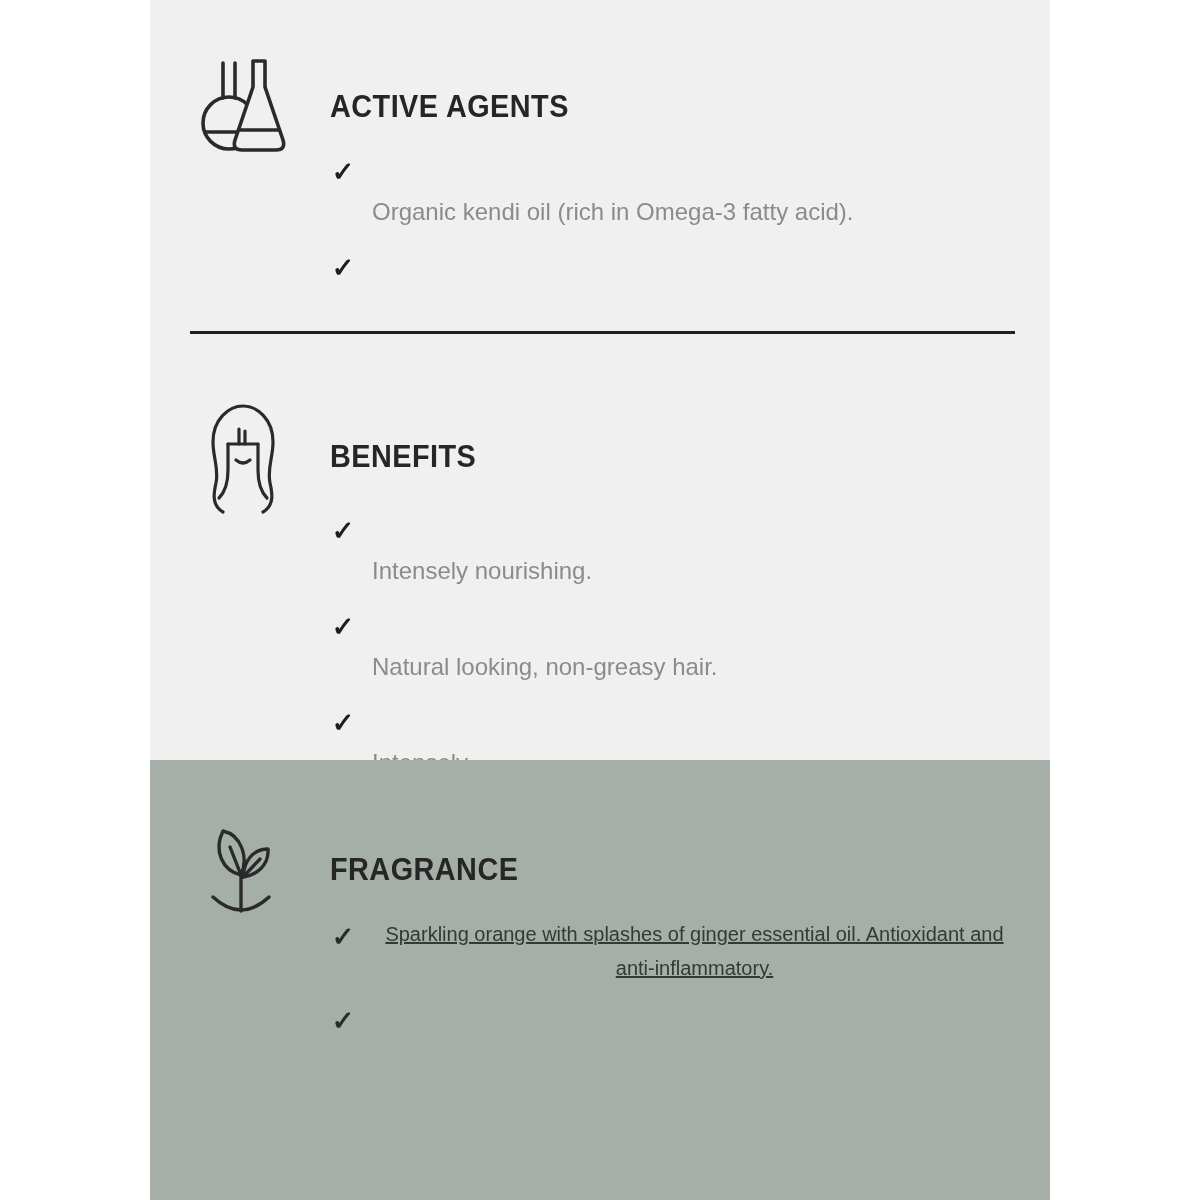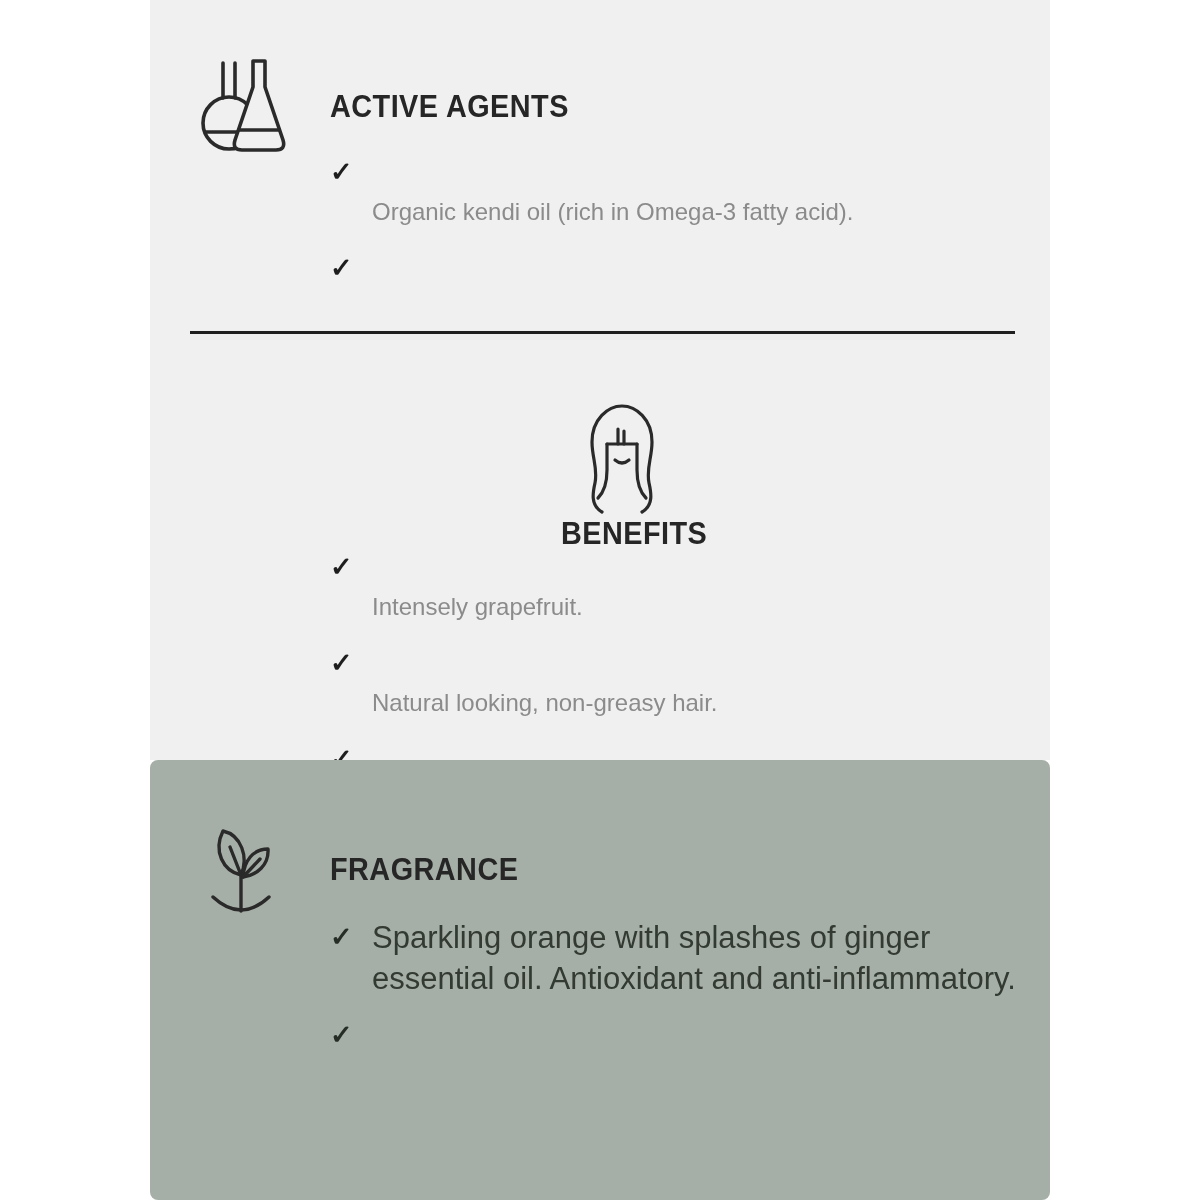--- a/index.html
+++ b/index.html
@@ -8,38 +8,38 @@
     background: var(--page-bg, #ffffff);
     width: 1200px;
     height: 1200px;
     overflow: hidden;
     font-family: "Liberation Sans", sans-serif;
   }
   .stage {
     width: 1200px;
     height: 1200px;
     background: var(--page-bg, #ffffff);
+    text-align: center;
   }
   .content-col {
     width: 900px;
     margin: 0 auto;
   }
   .panel-top {
     background: var(--panel-top-bg, #f0f0f1);
     height: 760px;
     box-sizing: border-box;
     overflow: hidden;
   }
   .panel-bottom {
     background: var(--panel-bottom-bg, #a6afa7);
     height: 440px;
     box-sizing: border-box;
     overflow: hidden;
     padding-top: 63px;
-    border-radius: 8px;
   }
   .sec-head {
     display: flex;
     align-items: center;
     margin-left: 43px;
   }
   .icon-box {
     width: 100px;
     display: flex;
     justify-content: center;
@@ -50,21 +50,21 @@
     margin: 0 0 0 37px;
     font-size: 31px;
     font-weight: 700;
     letter-spacing: 0.5px;
     color: var(--heading-color, #262626);
     transform: scaleX(0.93);
     transform-origin: left center;
     white-space: nowrap;
   }
   .head-aa { margin-top: 57px; }
-  .head-bn { margin-top: 64px; flex-direction: column; }
+  .head-bn { margin-top: 64px; }
   ul.items {
     list-style: none;
     margin: 0;
     padding: 0 0 0 180px;
   }
   .item {
     display: flex;
     align-items: flex-start;
   }
   .check {
@@ -89,24 +89,25 @@
     border-top: 3px solid var(--divider-color, #202020);
     margin: 48px 35px 0 40px;
   }
   .items-green { margin-top: 22px; }
   .items-green .item { margin-bottom: 16px; }
   .items-green .check {
     line-height: 41px;
     color: var(--check-color-green, #262d26);
   }
   .items-green .item-text {
-    font-size: 31px;
-    line-height: 41px;
+    font-size: 20px;
+    line-height: 34px;
     color: var(--body-text-green-panel, #323a32);
     max-width: 645px;
+    text-decoration: underline;
   }
   svg.line-icon {
     stroke: var(--icon-stroke, #2a2a2a);
     fill: none;
     stroke-linecap: round;
     stroke-linejoin: round;
   }
   .flask-occluder { fill: var(--panel-top-bg, #f0f0f1); }
 </style>
 </head>
@@ -155,21 +156,21 @@
               <path d="M29,46 L29,72 C29,86 26,94 20,100"></path>
               <path d="M59,46 L59,72 C59,86 62,94 68,100"></path>
               <path d="M37,62 Q44,68 51,62"></path>
             </svg>
           </span>
           <h2 class="sec-title">BENEFITS</h2>
         </div>
         <ul class="items items-gray items-bn">
           <li class="item">
             <span class="check">✓</span>
-            <span class="item-text">Intensely grapefruit.</span>
+            <span class="item-text">Intensely nourishing.</span>
           </li>
           <li class="item">
             <span class="check">✓</span>
             <span class="item-text">Natural looking, non-greasy hair.</span>
           </li>
           <li class="item">
             <span class="check">✓</span>
             <span class="item-text">Intensely.</span>
           </li>
           <li class="item">

